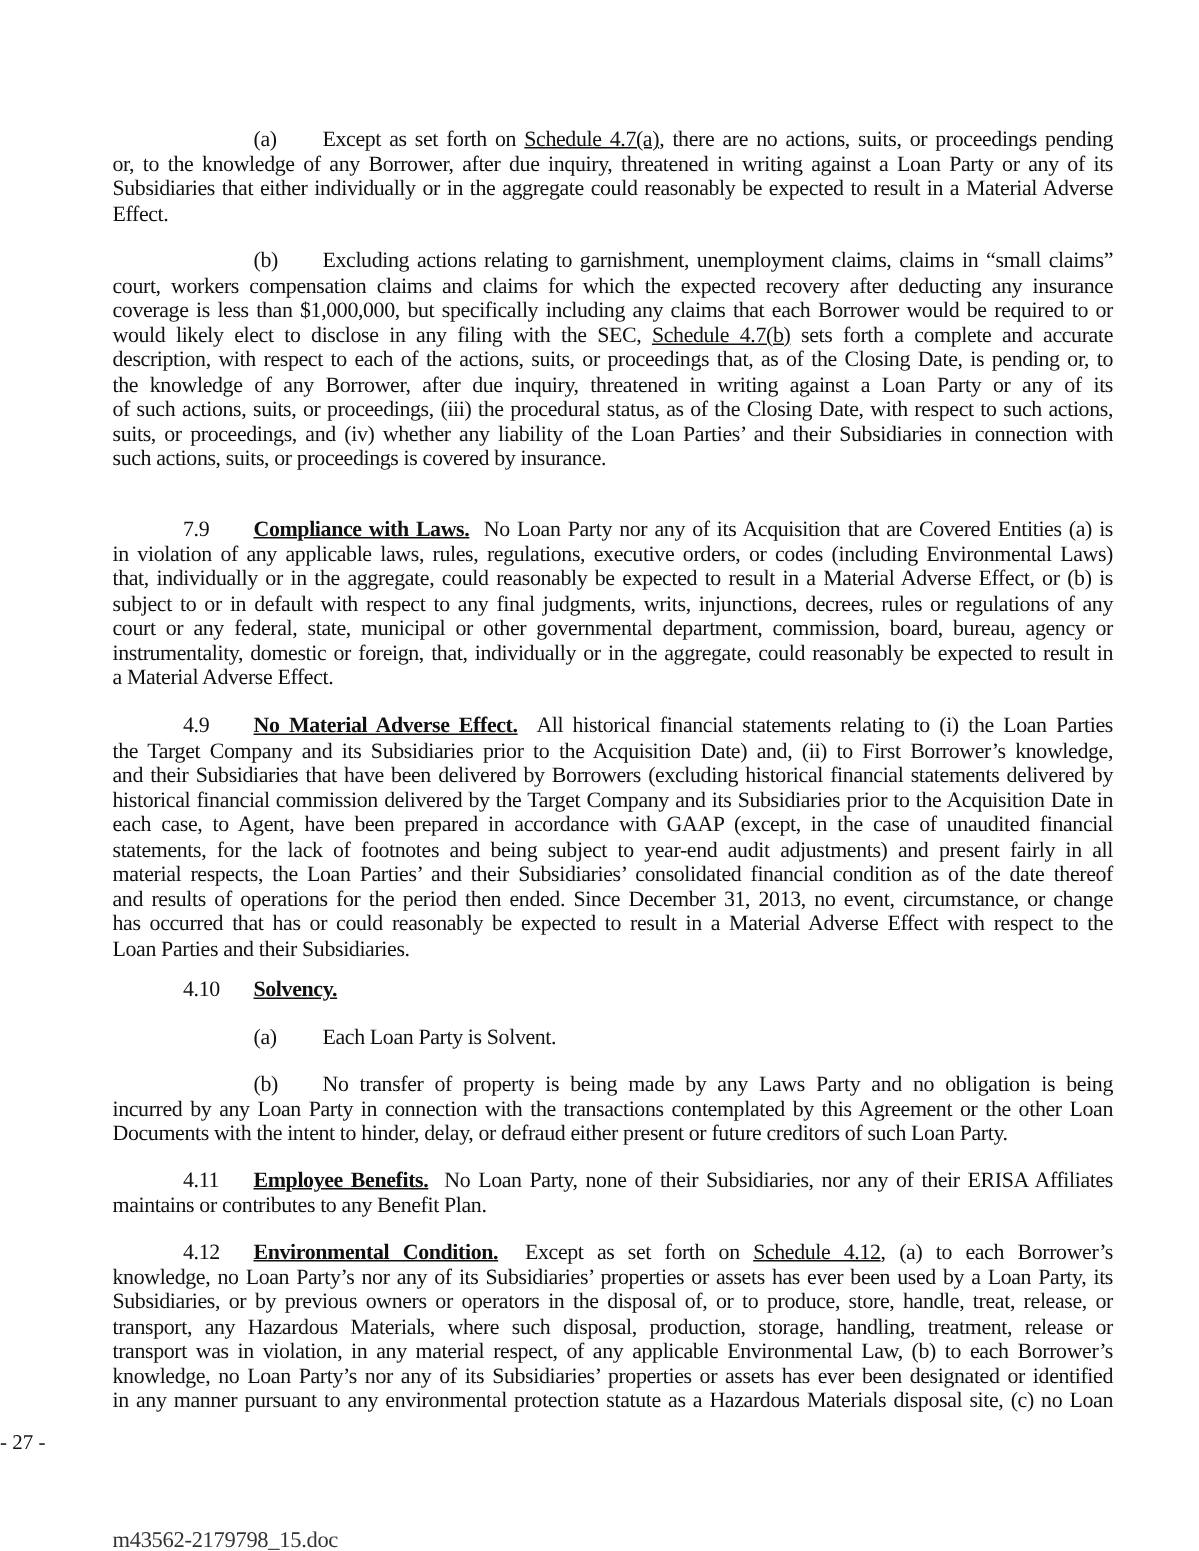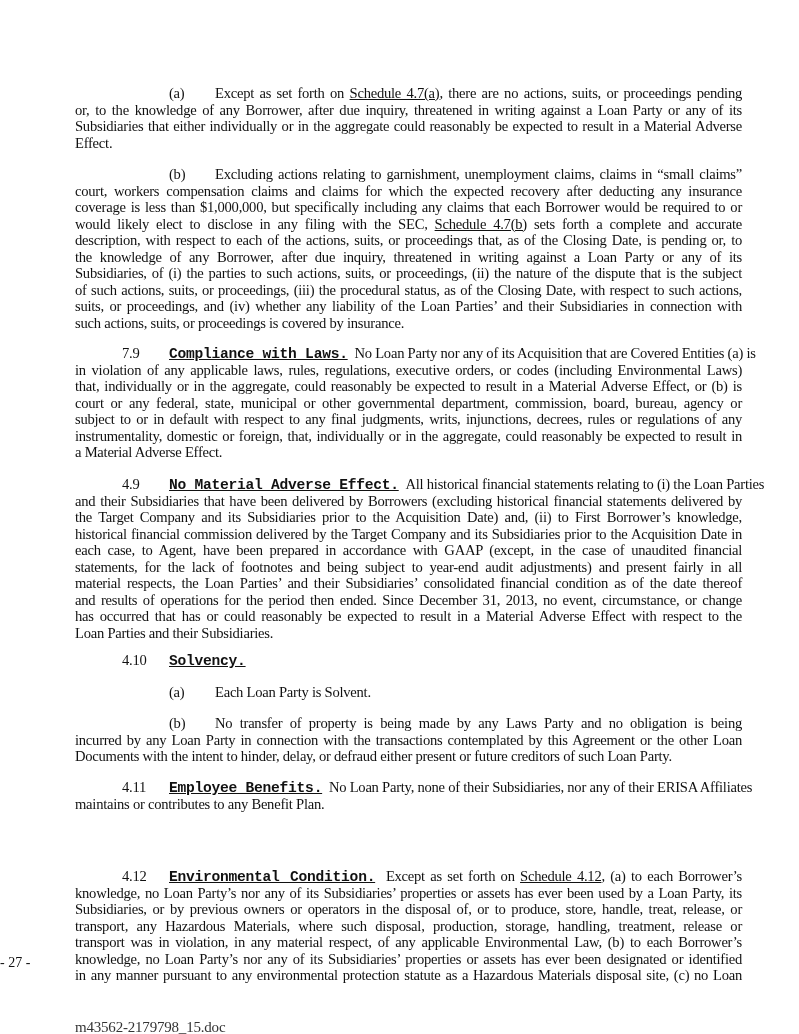--- a/index.html
+++ b/index.html
@@ -6,21 +6,21 @@
   body { width: 799px; height: 1034px; position: relative; overflow: hidden;
          font-family: "Liberation Serif", "DejaVu Serif", serif; color: #111; }
   .page { position: absolute; left: 0; top: 0; width: 799px; height: 798px; }
   .para { position: absolute; left: 75px; width: 667px; font-size: 14.6px; line-height: 16.5px;
           letter-spacing: -0.25px; }
   .line { display: block; text-align: justify; text-align-last: justify; white-space: nowrap; height: 16.5px; }
   .line.last { text-align-last: left; }
   .line.ind { padding-left: 94px; }
   .lbl { display: inline-block; width: 46px; }
   .num { display: inline-block; width: 47px; margin-left: 47px; }
-  .head { font-weight: bold; text-decoration: underline; font-family: Liberation Mono, monospace; }
+  .head { font-weight: bold; text-decoration: underline; }
   .u { text-decoration: underline; }
   .pagenum { position: absolute; left: 0; width: 799px; top: 955px; text-align: left; font-size: 14px; }
   .docid { position: absolute; left: 75px; top: 1019px; font-size: 15px; color: #333; letter-spacing: -0.2px; }
 </style>
 </head>
 <body>
 
 <div class="page">
 
   <div class="para" style="top:85px;">
@@ -30,40 +30,39 @@
     <span class="line last">Effect.</span>
   </div>
 
   <div class="para" style="top:166px;">
     <span class="line ind"><span class="lbl">(b)</span><span>Excluding actions relating to garnishment, unemployment claims, claims in “small claims”</span></span>
     <span class="line">court, workers compensation claims and claims for which the expected recovery after deducting any insurance</span>
     <span class="line">coverage is less than $1,000,000, but specifically including any claims that each Borrower would be required to or</span>
     <span class="line"><span>would likely elect to disclose in any filing with the SEC, </span><span class="u">Schedule 4.7(b)</span><span> sets forth a complete and accurate</span></span>
     <span class="line">description, with respect to each of the actions, suits, or proceedings that, as of the Closing Date, is pending or, to</span>
     <span class="line">the knowledge of any Borrower, after due inquiry, threatened in writing against a Loan Party or any of its</span>
-    <span class="line">Subsidiaries, of (i) the parties to such actions, suits, or proceedings, (ii) the nature of the dispute that is the subject</span>
     <span class="line">of such actions, suits, or proceedings, (iii) the procedural status, as of the Closing Date, with respect to such actions,</span>
     <span class="line">suits, or proceedings, and (iv) whether any liability of the Loan Parties’ and their Subsidiaries in connection with</span>
     <span class="line last">such actions, suits, or proceedings is covered by insurance.</span>
   </div>
 
   <div class="para" style="top:345px;">
     <span class="line"><span class="num">7.9</span><span class="head">Compliance with Laws.</span><span>&nbsp;&nbsp;</span><span>No Loan Party nor any of its Acquisition that are Covered Entities (a) is</span></span>
     <span class="line">in violation of any applicable laws, rules, regulations, executive orders, or codes (including Environmental Laws)</span>
     <span class="line">that, individually or in the aggregate, could reasonably be expected to result in a Material Adverse Effect, or (b) is</span>
+    <span class="line">subject to or in default with respect to any final judgments, writs, injunctions, decrees, rules or regulations of any</span>
     <span class="line">court or any federal, state, municipal or other governmental department, commission, board, bureau, agency or</span>
-    <span class="line">subject to or in default with respect to any final judgments, writs, injunctions, decrees, rules or regulations of any</span>
     <span class="line">instrumentality, domestic or foreign, that, individually or in the aggregate, could reasonably be expected to result in</span>
     <span class="line last">a Material Adverse Effect.</span>
   </div>
 
   <div class="para" style="top:476px;">
     <span class="line"><span class="num">4.9</span><span class="head">No Material Adverse Effect.</span><span>&nbsp;&nbsp;</span><span>All historical financial statements relating to (i) the Loan Parties</span></span>
+    <span class="line">the Target Company and its Subsidiaries prior to the Acquisition Date) and, (ii) to First Borrower’s knowledge,</span>
     <span class="line">and their Subsidiaries that have been delivered by Borrowers (excluding historical financial statements delivered by</span>
-    <span class="line">the Target Company and its Subsidiaries prior to the Acquisition Date) and, (ii) to First Borrower’s knowledge,</span>
     <span class="line">historical financial commission delivered by the Target Company and its Subsidiaries prior to the Acquisition Date in</span>
     <span class="line">each case, to Agent, have been prepared in accordance with GAAP (except, in the case of unaudited financial</span>
     <span class="line">statements, for the lack of footnotes and being subject to year-end audit adjustments) and present fairly in all</span>
     <span class="line">material respects, the Loan Parties’ and their Subsidiaries’ consolidated financial condition as of the date thereof</span>
     <span class="line">and results of operations for the period then ended.  Since December 31, 2013, no event, circumstance, or change</span>
     <span class="line">has occurred that has or could reasonably be expected to result in a Material Adverse Effect with respect to the</span>
     <span class="line last">Loan Parties and their Subsidiaries.</span>
   </div>
 
   <div class="para" style="top:652px;">
@@ -76,21 +75,21 @@
     <span class="line ind"><span class="lbl">(b)</span><span>No transfer of property is being made by any Laws Party and no obligation is being</span></span>
     <span class="line">incurred by any Loan Party in connection with the transactions contemplated by this Agreement or the other Loan</span>
     <span class="line last">Documents with the intent to hinder, delay, or defraud either present or future creditors of such Loan Party.</span>
   </div>
 
   <div class="para" style="top:779px;">
     <span class="line"><span class="num">4.11</span><span class="head">Employee Benefits.</span><span>&nbsp;&nbsp;</span><span>No Loan Party, none of their Subsidiaries, nor any of their ERISA Affiliates</span></span>
     <span class="line last">maintains or contributes to any Benefit Plan.</span>
   </div>
 
-  <div class="para" style="top:827px;margin-top:41px;">
+  <div class="para" style="top:827px;">
     <span class="line"><span class="num">4.12</span><span class="head">Environmental Condition.</span><span>&nbsp;&nbsp;</span><span>Except as set forth on </span><span class="u">Schedule 4.12</span><span>, (a) to each Borrower’s</span></span>
     <span class="line">knowledge, no Loan Party’s nor any of its Subsidiaries’ properties or assets has ever been used by a Loan Party, its</span>
     <span class="line">Subsidiaries, or by previous owners or operators in the disposal of, or to produce, store, handle, treat, release, or</span>
     <span class="line">transport, any Hazardous Materials, where such disposal, production, storage, handling, treatment, release or</span>
     <span class="line">transport was in violation, in any material respect, of any applicable Environmental Law, (b) to each Borrower’s</span>
     <span class="line">knowledge, no Loan Party’s nor any of its Subsidiaries’ properties or assets has ever been designated or identified</span>
     <span class="line">in any manner pursuant to any environmental protection statute as a Hazardous Materials disposal site, (c) no Loan</span>
   </div>
 
   <div class="pagenum">- 27 -</div>

